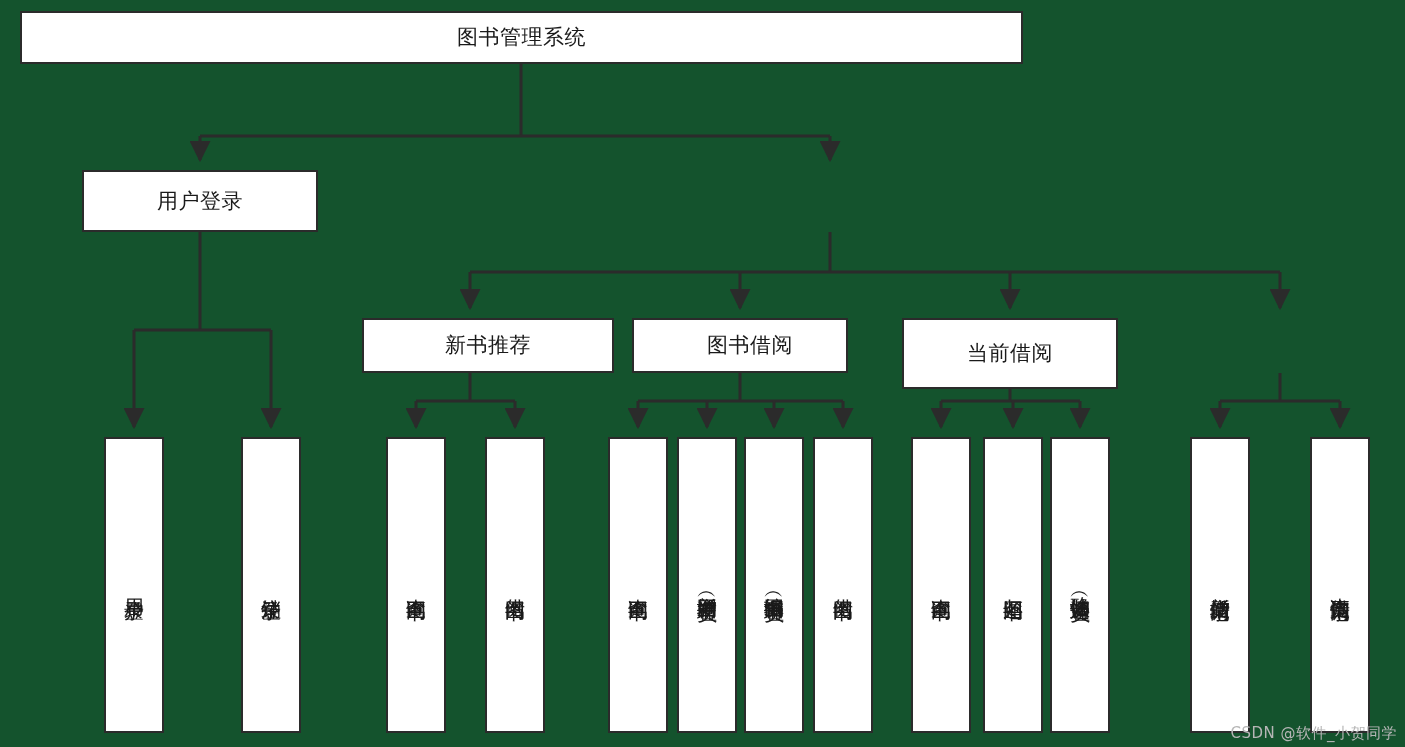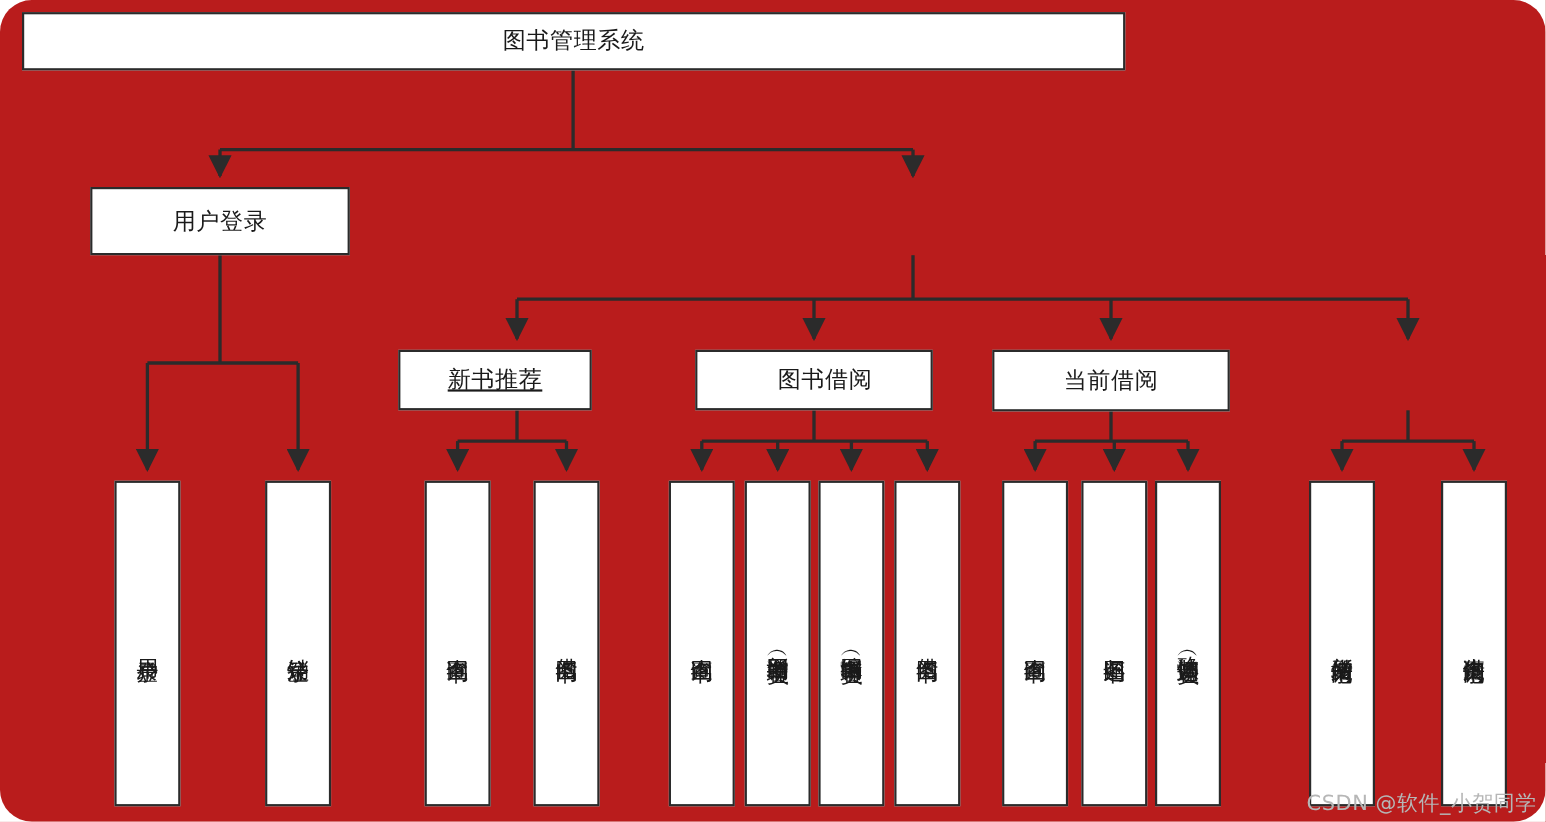--- a/index.html
+++ b/index.html
@@ -8,23 +8,22 @@
     padding: 0;
     background: #ffffff;
   }
   body {
     font-family: "DejaVu Sans", "Liberation Sans", sans-serif;
   }
   #canvas {
     position: relative;
     width: 1405px;
     height: 747px;
-    background: #b91c1c;
+    background: #14532d;
     overflow: hidden;
-    border-radius: 29px;
   }
   #diagram-svg {
     position: absolute;
     left: 0;
     top: 0;
     width: 1405px;
     height: 747px;
   }
   .node {
     position: absolute;
@@ -53,21 +52,21 @@
     font-size: 20px;
     line-height: 1.35;
     letter-spacing: 1px;
     white-space: nowrap;
     text-align: center;
   }
   #watermark {
     position: absolute;
     right: 8px;
     bottom: 4px;
-    font-size: 19px;
+    font-size: 15px;
     color: #b6b6b6;
     white-space: nowrap;
     letter-spacing: 0.5px;
     pointer-events: none;
   }
 </style>
 </head>
 <body>
 
 <div id="canvas">
@@ -124,27 +123,27 @@
   </svg>
 
   <div class="node" style="left:20px; top:11px; width:1003px; height:53px;">
     <span class="node-label">图书管理系统</span>
   </div>
 
   <div class="node" style="left:82px; top:170px; width:236px; height:62px;">
     <span class="node-label">用户登录</span>
   </div>
 
-  <div class="node" style="left:362px; top:318px; width:176px; height:55px;text-decoration:underline;">
+  <div class="node" style="left:362px; top:318px; width:252px; height:55px;">
     <span class="node-label">新书推荐</span>
   </div>
   <div class="node" style="left:632px; top:318px; width:216px; height:55px;padding-left:20px;">
     <span class="node-label">图书借阅</span>
   </div>
-  <div class="node" style="left:902px; top:318px; width:216px; height:56px;">
+  <div class="node" style="left:902px; top:318px; width:216px; height:71px;">
     <span class="node-label">当前借阅</span>
   </div>
 
   <div class="node leaf" style="left:104px; top:437px; width:60px; height:296px;">
     <span class="node-label">用户登录</span>
   </div>
   <div class="node leaf" style="left:241px; top:437px; width:60px; height:296px;">
     <span class="node-label">注销登录</span>
   </div>
 

